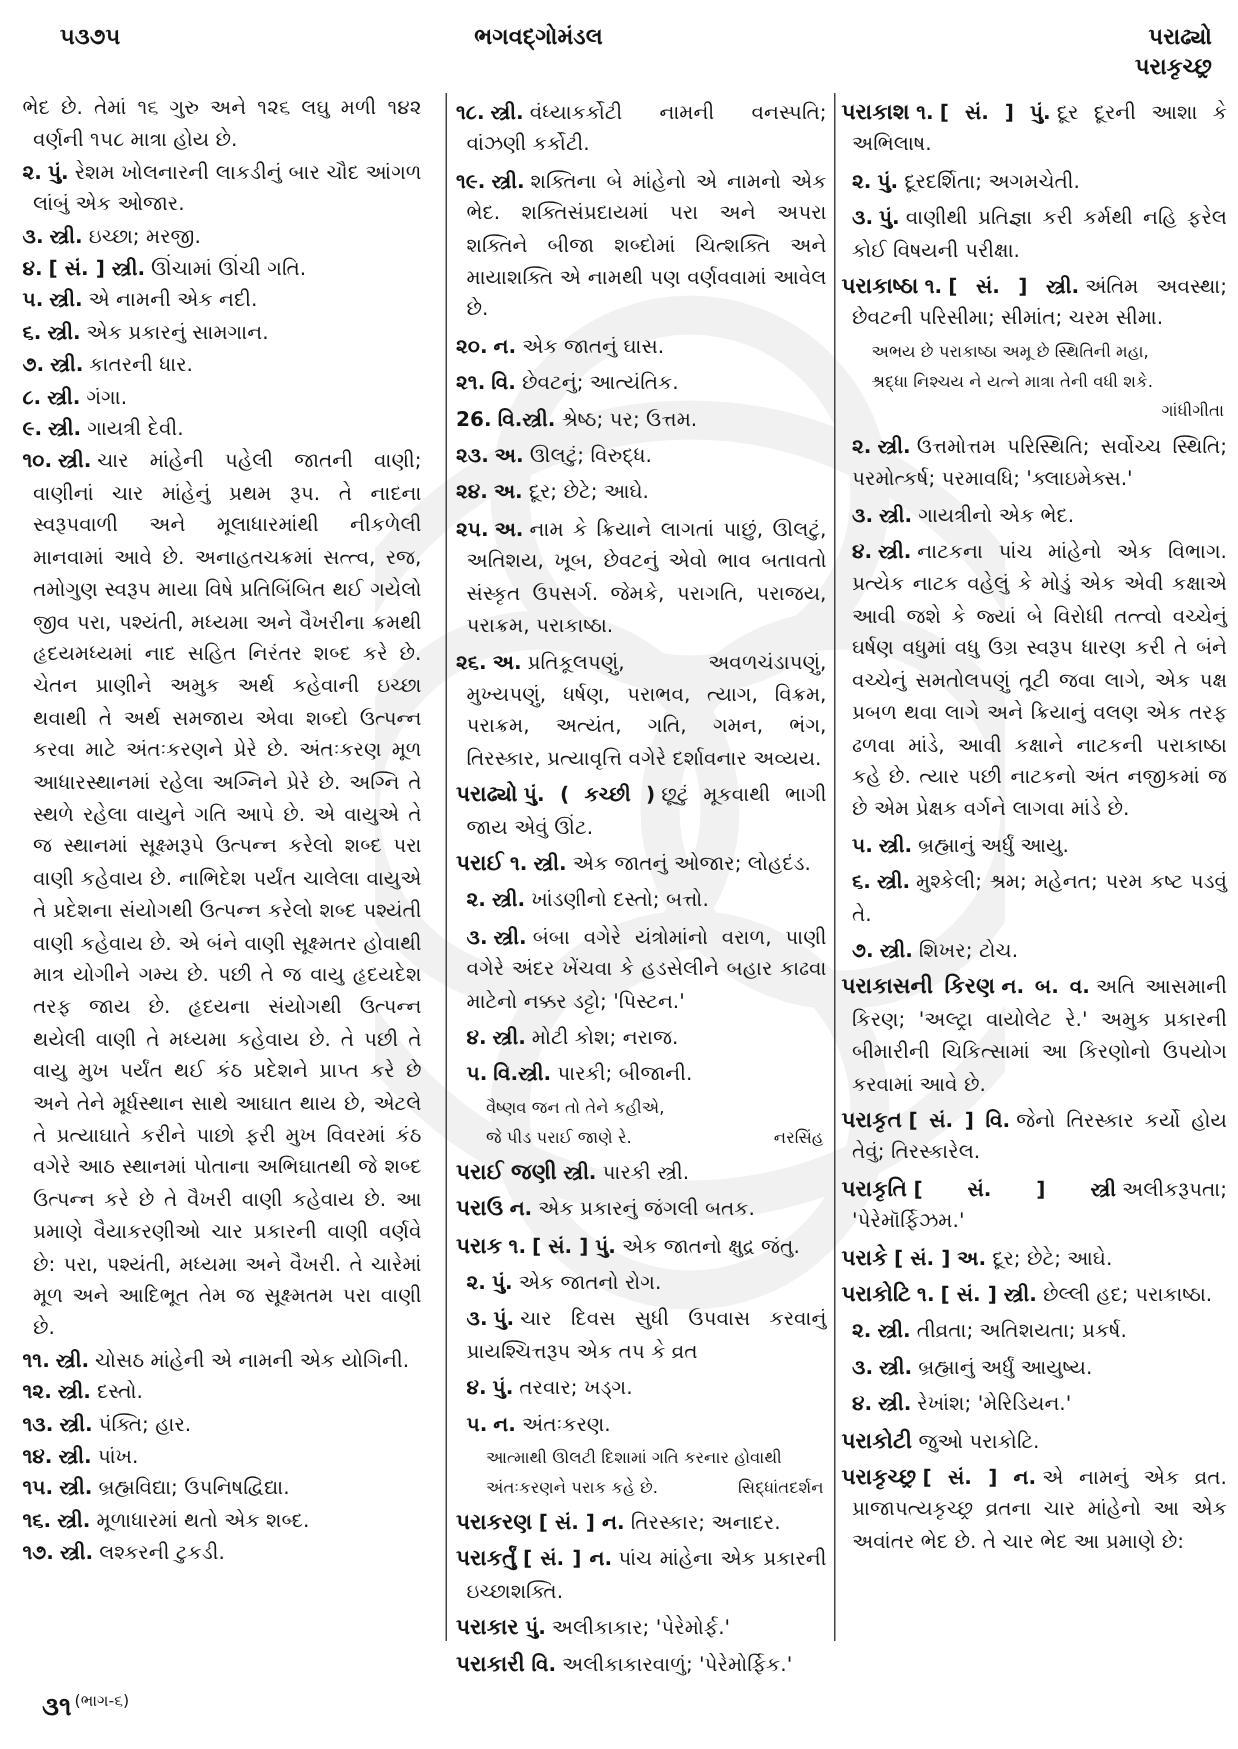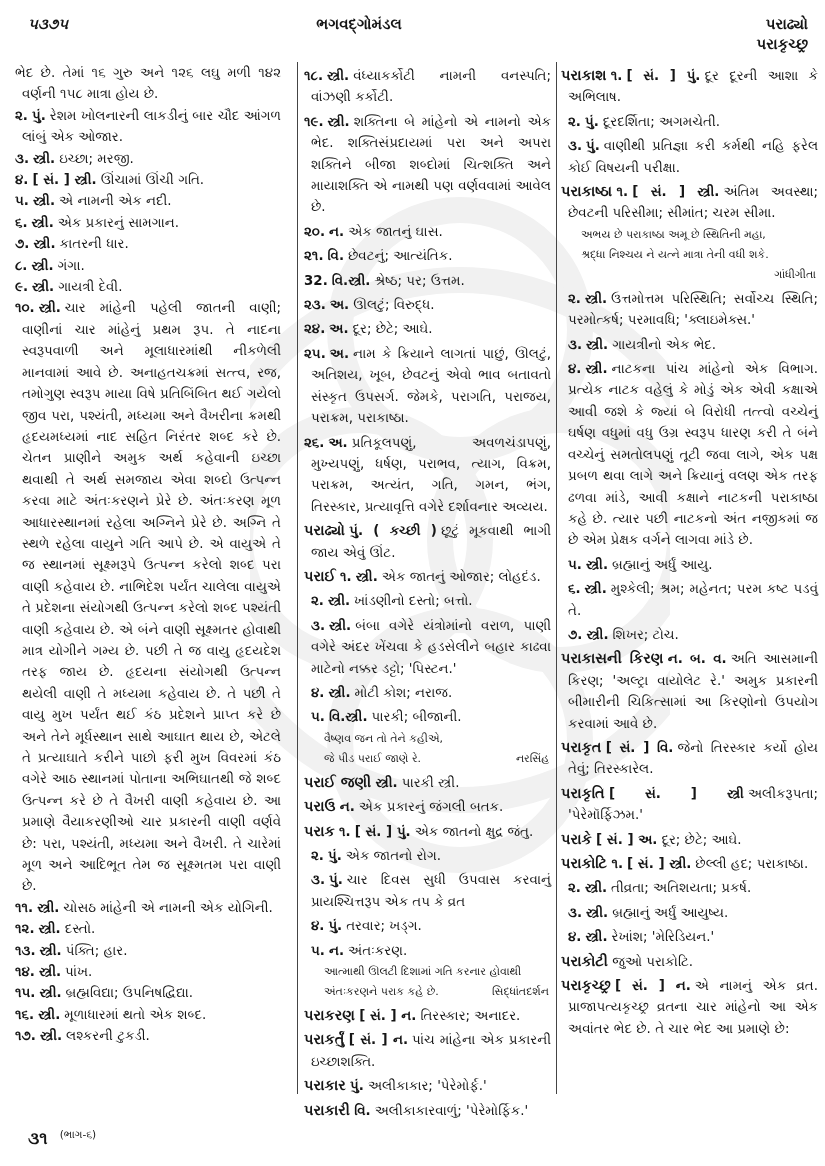--- a/index.html
+++ b/index.html
@@ -3,21 +3,21 @@
 <meta charset="utf-8">
 <style>
   html, body { margin: 0; padding: 0; background: #ffffff; }
   body {
     width: 825px; height: 1166px; position: relative; overflow: hidden;
     font-family: "DejaVu Sans", "Liberation Sans", sans-serif;
     color: #151515;
   }
   .watermark { position: absolute; left: 250px; top: 140px; width: 420px; height: 820px; z-index: 0; }
   .hdr { position: absolute; top: 14px; font-weight: bold; font-size: 15px; line-height: 20px; z-index: 2; }
-  .hdr-page { left: 28px; font-style: italic; }
+  .hdr-page { left: 40px; }
   .hdr-title { left: 0; width: 718px; text-align: center; }
   .hdr-guide { right: 17px; text-align: right; }
   .col {
     position: absolute; top: 62px; z-index: 2;
     font-size: 13.4px; line-height: 21.4px; text-align: justify;
   }
   .col-left { left: 15px; width: 266px; }
   .col-mid { left: 304px; width: 247px; }
   .col-right { left: 561px; width: 257px; }
   .divider { position: absolute; top: 62px; width: 1px; height: 1032px; background: #444; z-index: 2; }
@@ -28,21 +28,21 @@
   p.sub { padding-left: 7px; text-indent: 0; }
   .e > span:not(:empty):not(:last-child) { margin-right: 0.3em; }
   .hw { font-weight: bold; font-size: 14.5px; }
   .num { font-weight: bold; }
   .gram { font-weight: bold; }
   .quote { margin: 1px 0 2px 0; padding-left: 20px; font-size: 11px; line-height: 20px; text-align: left; }
   .src { float: right; padding-right: 2px; }
   .src-line { text-align: right; padding-right: 2px; font-family: Liberation Mono, monospace; }
   .footer { position: absolute; left: 28px; top: 1128px; z-index: 2; }
   .footer-num { font-size: 17px; font-weight: bold; }
-  .footer-vol { font-size: 10.5px; vertical-align: 6px; margin-left: 12px; }
+  .footer-vol { font-size: 10.5px; vertical-align: 6px; margin-left: 2px; }
 </style>
 </head>
 <body>
 
 <svg class="watermark" viewBox="0 0 420 820" xmlns="http://www.w3.org/2000/svg">
   <g fill="none" stroke="#f1f1f1" stroke-width="26">
     <circle cx="210" cy="190" r="120"></circle>
     <circle cx="110" cy="400" r="120"></circle>
     <circle cx="310" cy="400" r="120"></circle>
     <circle cx="210" cy="600" r="120"></circle>
@@ -78,21 +78,21 @@
   <p class="e"><span class="num">૧૫.</span><span class="gram">સ્ત્રી.</span><span class="txt">બ્રહ્મવિદ્યા; ઉપનિષદ્વિદ્યા.</span></p>
   <p class="e"><span class="num">૧૬.</span><span class="gram">સ્ત્રી.</span><span class="txt">મૂળાધારમાં થતો એક શબ્દ.</span></p>
   <p class="e"><span class="num">૧૭.</span><span class="gram">સ્ત્રી.</span><span class="txt">લશ્કરની ટુકડી.</span></p>
 </div>
 
 <div class="col col-mid">
   <p class="e"><span class="num">૧૮.</span><span class="gram">સ્ત્રી.</span><span class="txt">વંધ્યાકર્કોટી નામની વનસ્પતિ; વાંઝણી કર્કોટી.</span></p>
   <p class="e"><span class="num">૧૯.</span><span class="gram">સ્ત્રી.</span><span class="txt">શક્તિના બે માંહેનો એ નામનો એક ભેદ. શક્તિસંપ્રદાયમાં પરા અને અપરા શક્તિને બીજા શબ્દોમાં ચિત્શક્તિ અને માયાશક્તિ એ નામથી પણ વર્ણવવામાં આવેલ છે.</span></p>
   <p class="e"><span class="num">૨૦.</span><span class="gram">ન.</span><span class="txt">એક જાતનું ઘાસ.</span></p>
   <p class="e"><span class="num">૨૧.</span><span class="gram">વિ.</span><span class="txt">છેવટનું; આત્યંતિક.</span></p>
-  <p class="e"><span class="num">32.</span><span class="gram">વિ.સ્ત્રી.</span><span class="txt">શ્રેષ્ઠ; પર; ઉત્તમ.</span></p>
+  <p class="e"><span class="num">26.</span><span class="gram">વિ.સ્ત્રી.</span><span class="txt">શ્રેષ્ઠ; પર; ઉત્તમ.</span></p>
   <p class="e"><span class="num">૨૩.</span><span class="gram">અ.</span><span class="txt">ઊલટું; વિરુદ્ધ.</span></p>
   <p class="e"><span class="num">૨૪.</span><span class="gram">અ.</span><span class="txt">દૂર; છેટે; આઘે.</span></p>
   <p class="e"><span class="num">૨૫.</span><span class="gram">અ.</span><span class="txt">નામ કે ક્રિયાને લાગતાં પાછું, ઊલટું, અતિશય, ખૂબ, છેવટનું એવો ભાવ બતાવતો સંસ્કૃત ઉપસર્ગ. જેમકે, પરાગતિ, પરાજય, પરાક્રમ, પરાકાષ્ઠા.</span></p>
   <p class="e"><span class="num">૨૬.</span><span class="gram">અ.</span><span class="txt">પ્રતિકૂલપણું, અવળચંડાપણું, મુખ્યપણું, ધર્ષણ, પરાભવ, ત્યાગ, વિક્રમ, પરાક્રમ, અત્યંત, ગતિ, ગમન, ભંગ, તિરસ્કાર, પ્રત્યાવૃત્તિ વગેરે દર્શાવનાર અવ્યય.</span></p>
   <p class="e"><span class="hw">પરાઢ્યો</span><span class="gram">પું. ( કચ્છી )</span><span class="txt">છૂટું મૂકવાથી ભાગી જાય એવું ઊંટ.</span></p>
   <p class="e"><span class="hw">પરાઈ</span><span class="num">૧.</span><span class="gram">સ્ત્રી.</span><span class="txt">એક જાતનું ઓજાર; લોહદંડ.</span></p>
   <p class="e sub"><span class="num">૨.</span><span class="gram">સ્ત્રી.</span><span class="txt">ખાંડણીનો દસ્તો; બત્તો.</span></p>
   <p class="e sub"><span class="num">૩.</span><span class="gram">સ્ત્રી.</span><span class="txt">બંબા વગેરે યંત્રોમાંનો વરાળ, પાણી વગેરે અંદર ખેંચવા કે હડસેલીને બહાર કાઢવા માટેનો નક્કર ડટ્ટો; 'પિસ્ટન.'</span></p>
   <p class="e sub"><span class="num">૪.</span><span class="gram">સ્ત્રી.</span><span class="txt">મોટી કોશ; નરાજ.</span></p>
   <p class="e sub"><span class="num">૫.</span><span class="gram">વિ.સ્ત્રી.</span><span class="txt">પારકી; બીજાની.</span></p>

